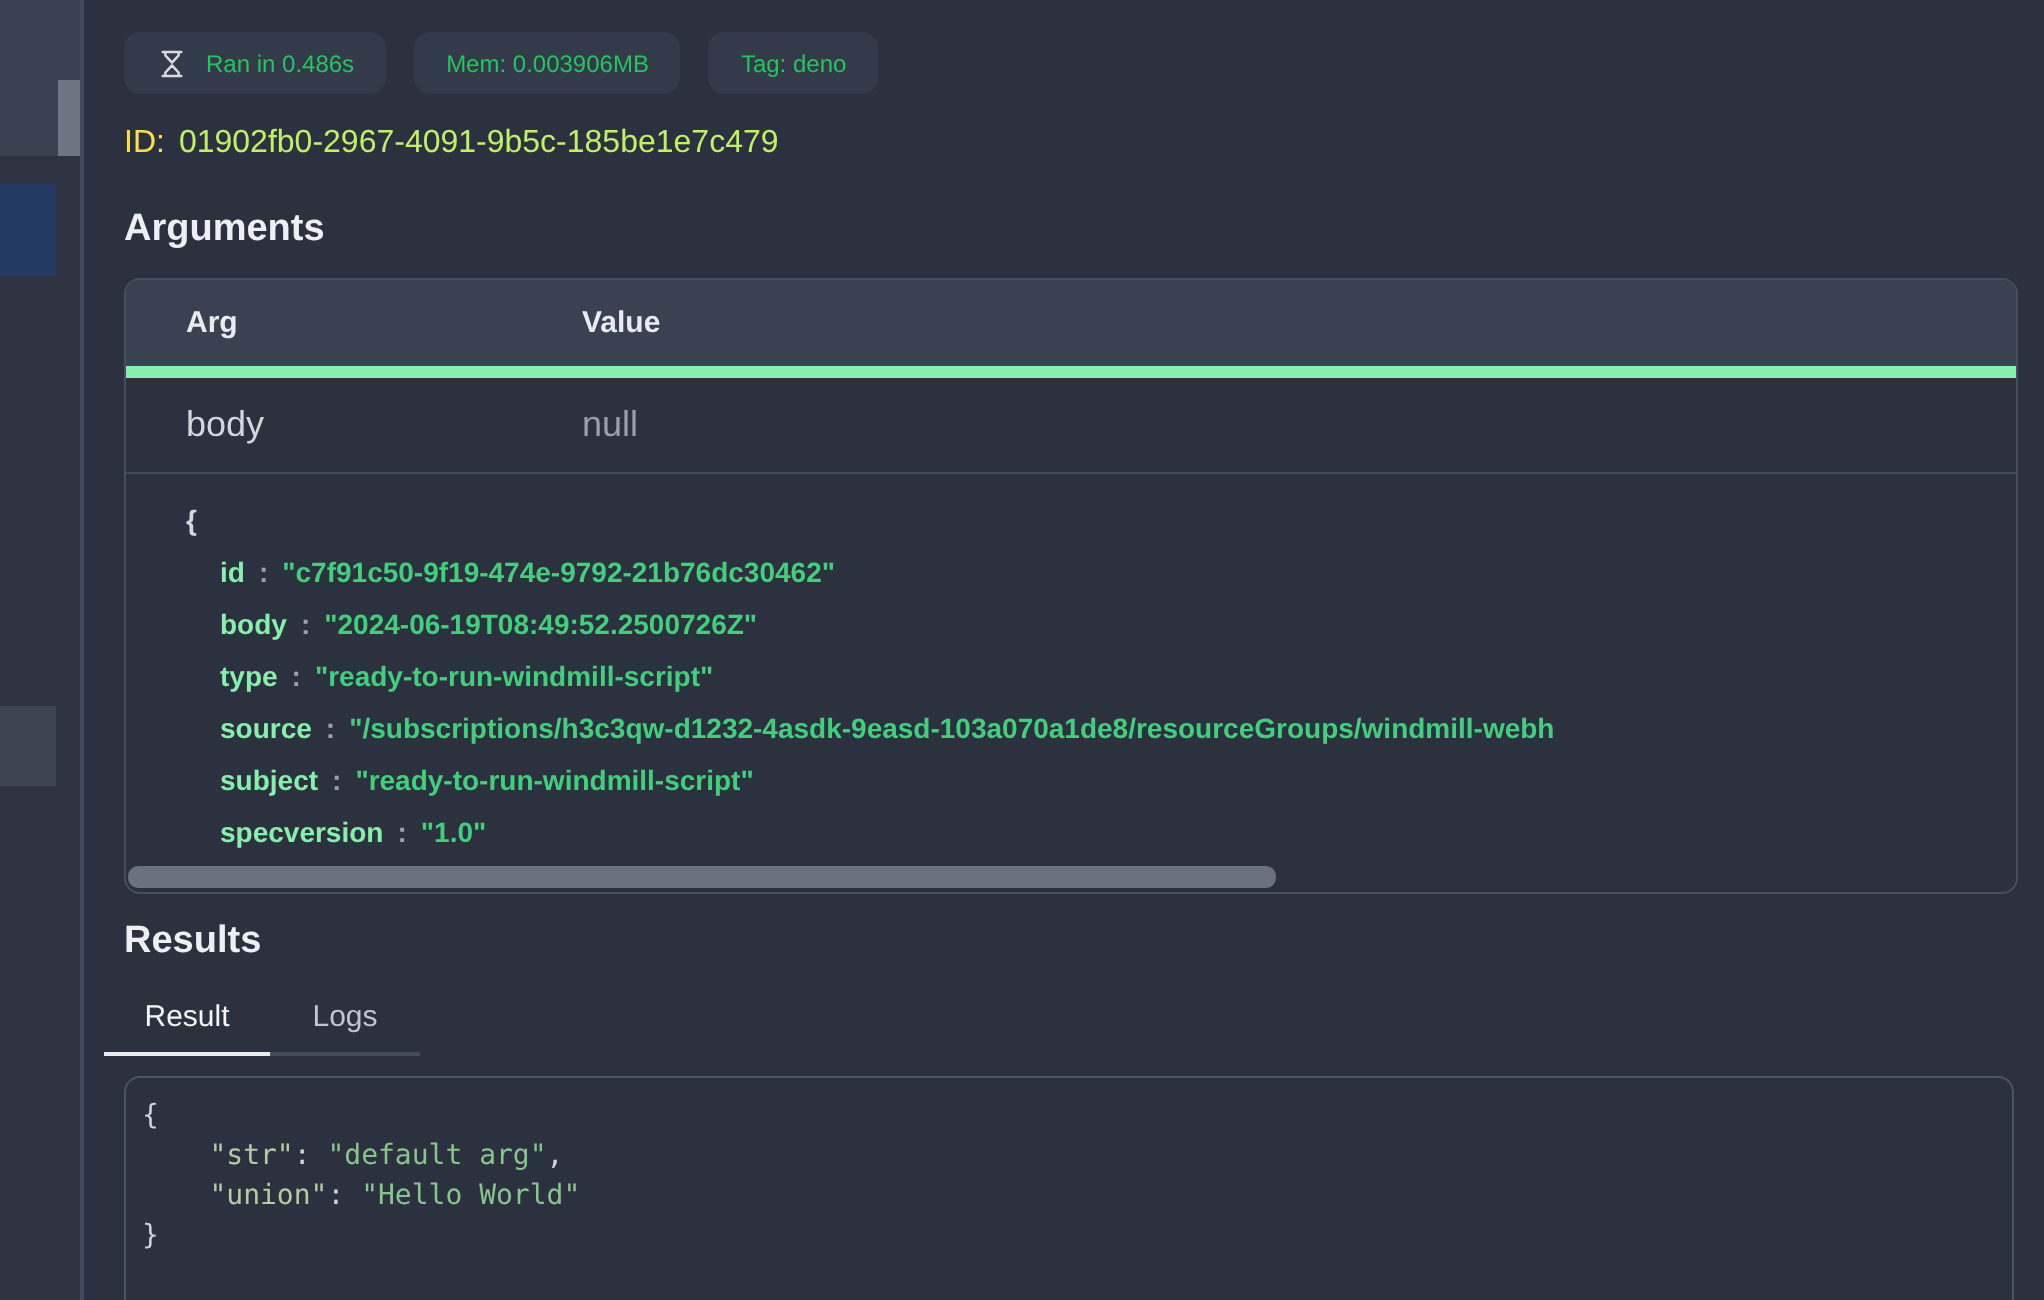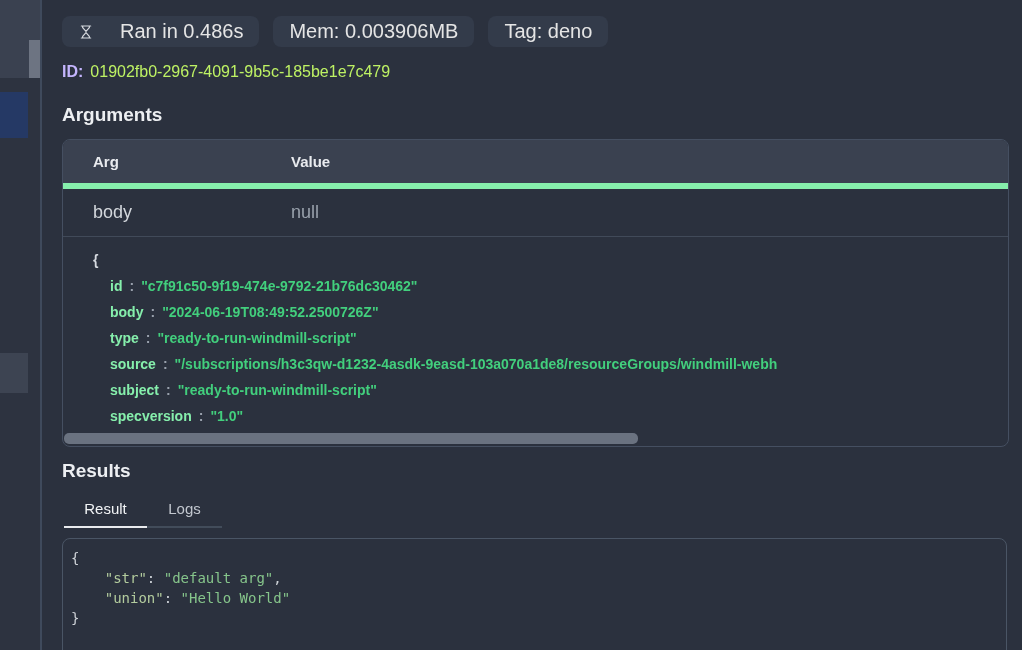--- a/index.html
+++ b/index.html
@@ -15,29 +15,29 @@
   .sidebar { position: absolute; left: 0; top: 0; width: 40px; height: 650px;
              background: #2d3340; border-right: 2px solid #3f4a5c; }
   .sb-top   { position: absolute; left: 0; top: 0; width: 40px; height: 78px; background: #3a4150; }
   .sb-thumb { position: absolute; left: 29px; top: 40px; width: 11px; height: 38px; background: #6d7482; }
   .sb-blue  { position: absolute; left: 0; top: 92px; width: 28px; height: 46px; background: #253965; }
   .sb-grey  { position: absolute; left: 0; top: 353px; width: 28px; height: 40px; background: #3d4452; }
 
   
   .badges { position: absolute; left: 62px; top: 16px; display: flex; gap: 14px; }
   .badge {
-    display: inline-flex; align-items: center; gap: 26px;
+    display: inline-flex; align-items: center; gap: 9px;
     height: 31px; padding: 0 16px; border-radius: 8px;
-    background: #333b4a; color: #e5e5e5; font-size: 20px; white-space: nowrap;
+    background: #333b4a; color: #22c55e; font-size: 12px; white-space: nowrap;
   }
   .badge svg { display: block; }
 
   
   .id-line { position: absolute; left: 62px; top: 63px; font-size: 16px; }
-  .id-label { color: #c4b5fd; font-weight: 700; margin-right: 7px; }
+  .id-label { color: #fde047; font-weight: 400; margin-right: 7px; }
   .id-value { color: #bef264; }
 
   .section-title { position: absolute; left: 62px; font-size: 19px; font-weight: 700; color: #edeff2; margin: 0; }
   .args-title { top: 104px; }
   .results-title { top: 460px; }
 
   
   .args-table {
     position: absolute; left: 62px; top: 139px; width: 945px;
     border: 1px solid #454f61; border-radius: 8px; overflow: hidden;
@@ -59,21 +59,21 @@
   .wh-brace { color: #d5d9df; }
   .wh-key { color: #86efac; }
   .wh-colon { color: #99a1ad; margin: 0 7px; }
   .wh-str { color: #42cf7d; }
   .h-scrollbar-thumb {
     position: absolute; left: 1px; bottom: 2px; width: 574px; height: 11px;
     background: #6a7280; border-radius: 5px;
   }
 
   
-  .tabs { position: absolute; left: 64px; top: 495px; display: flex; font-size: 15px; justify-content: space-between; }
+  .tabs { position: absolute; left: 52px; top: 495px; display: flex; font-size: 15px; justify-content: space-between; }
   .tab { text-align: center; padding: 5px 0 9px 0; border-bottom: 2px solid transparent; cursor: pointer; }
   .tab-result { width: 83px; color: #f2f4f6; border-bottom-color: #e9ebee; }
   .tab-logs { width: 75px; color: #c2c7cf; border-bottom-color: #424c5a; }
 
   
   .result-panel {
     position: absolute; left: 62px; top: 538px; width: 945px; height: 150px;
     border: 1px solid #4a5565; border-radius: 8px; box-sizing: border-box;
     padding: 9px 8px; overflow: hidden;
   }

